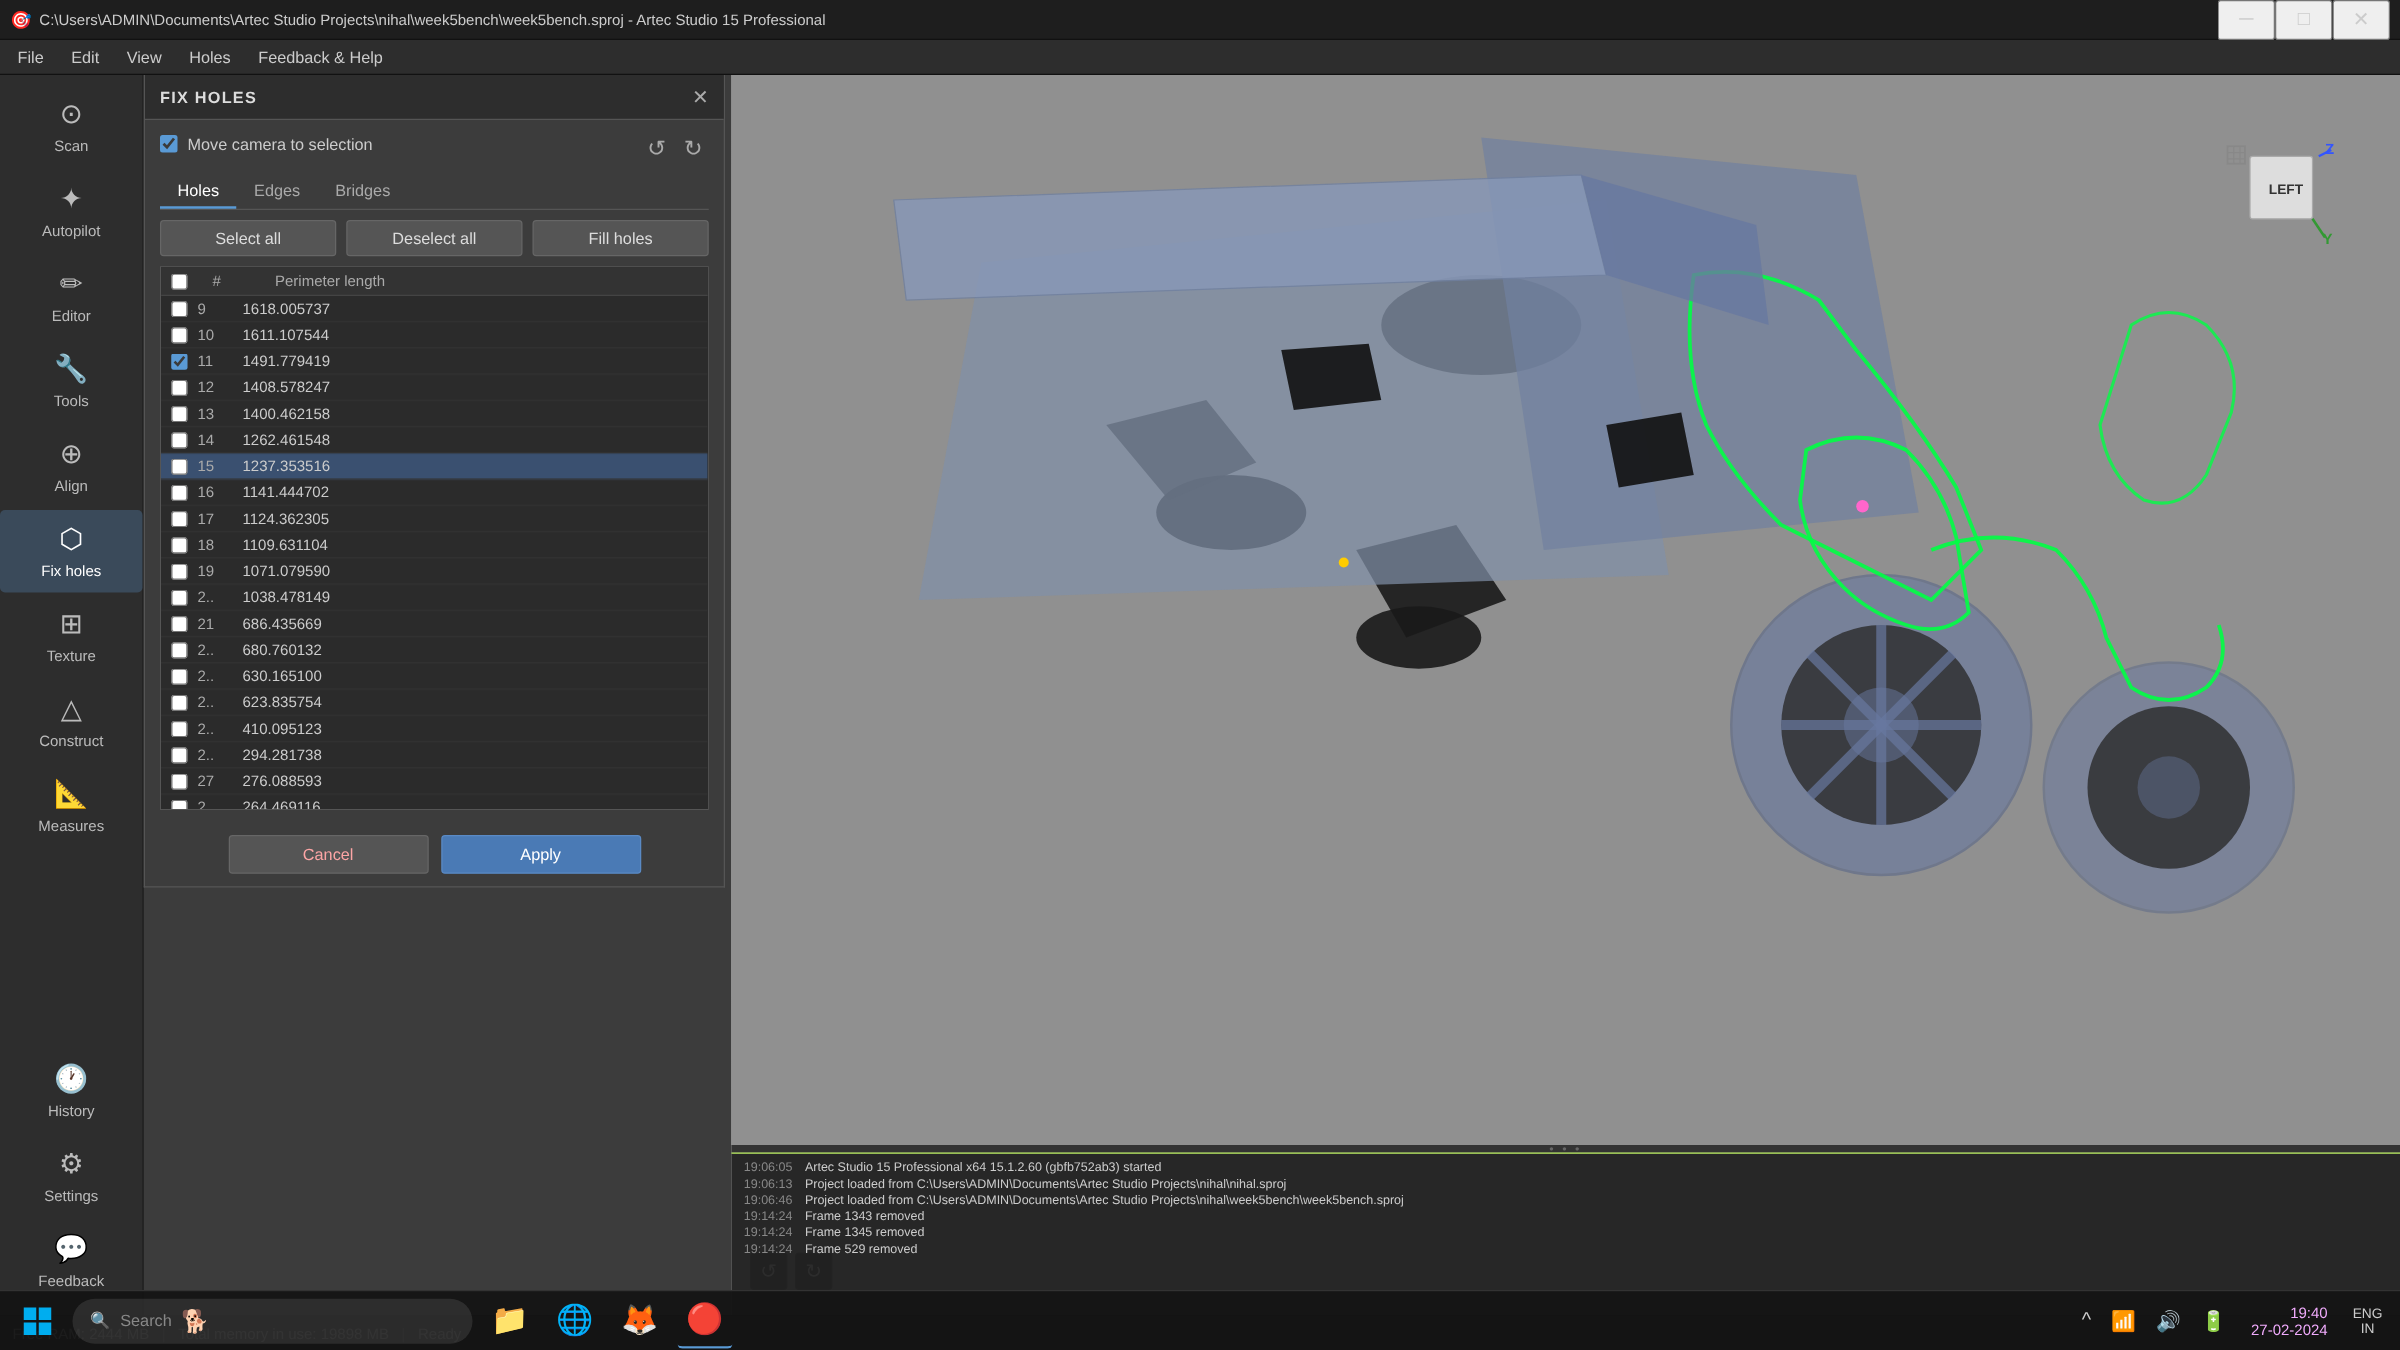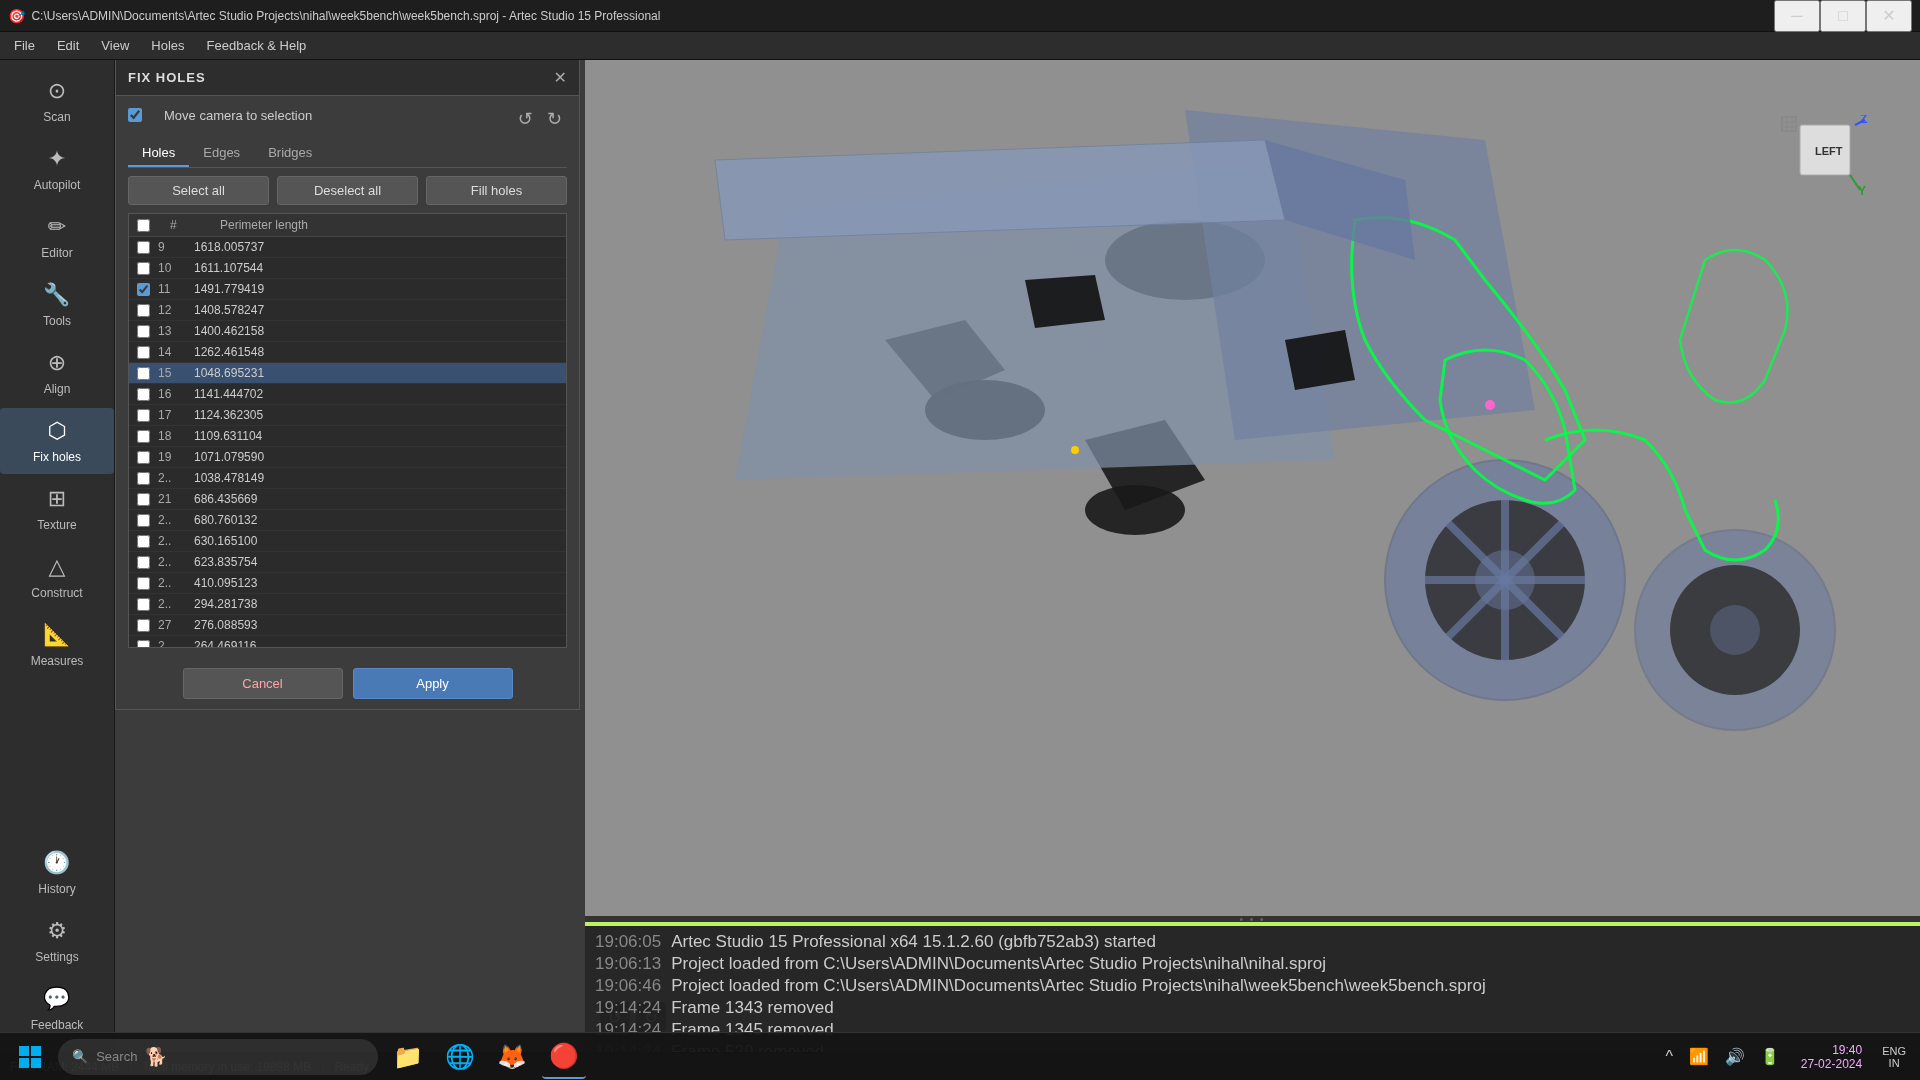--- a/index.html
+++ b/index.html
@@ -48,21 +48,21 @@
     }
     #dialog-title-bar {
       background: #2d2d2d; height: 36px; display: flex; align-items: center;
       justify-content: space-between; padding: 0 12px; border-bottom: 1px solid #555;
     }
     #dialog-title { font-size: 13px; font-weight: bold; color: #ddd; letter-spacing: 1px; }
     #dialog-close { cursor: pointer; font-size: 16px; color: #aaa; background: none; border: none; }
 
     #dialog-body { padding: 10px 12px; }
 
-    .checkbox-row { display: flex; align-items: center; gap: 22px; margin-bottom: 8px; }
+    .checkbox-row { display: flex; align-items: center; gap: 8px; margin-bottom: 8px; }
     .checkbox-row input[type=checkbox] { accent-color: #5a9ad5; width: 14px; height: 14px; }
     .checkbox-row label { font-size: 13px; color: #ccc; }
 
     .undo-redo { display: flex; align-items: center; gap: 4px; margin-left: auto; }
     .undo-redo-row { display: flex; justify-content: space-between; align-items: center; margin-bottom: 8px; }
     .undo-btn { background: none; border: none; color: #aaa; cursor: pointer; font-size: 18px; padding: 2px 5px; }
 
     .tab-row { display: flex; gap: 0; border-bottom: 1px solid #555; margin-bottom: 8px; }
     .tab-btn {
       padding: 5px 14px; cursor: pointer; font-size: 13px; color: #aaa;
@@ -128,22 +128,22 @@
     }
     .vp-btn {
       background: rgba(40,40,40,0.8); border: 1px solid #555; color: #ccc;
       width: 30px; height: 30px; display: flex; align-items: center; justify-content: center;
       cursor: pointer; border-radius: 3px; font-size: 16px;
     }
 
     
     #log-area {
       position: absolute; bottom: 0; left: 0; right: 0; height: 130px;
-      background: rgba(30,30,30,0.92); border-top: 4px solid #bef264; padding: 6px 10px;
-      overflow-y: auto; font-size: 17px;
+      background: rgba(30,30,30,0.92); border-top: 1px solid #bef264; padding: 6px 10px;
+      overflow-y: auto; font-size: 10px;
     }
     .log-entry { display: flex; gap: 10px; margin-bottom: 2px; color: #bbb; }
     .log-time { color: #888; flex-shrink: 0; }
     .log-msg { color: #ccc; }
 
     
     #statusbar {
       width: 100%; height: 28px; background: #1e1e1e; display: flex; align-items: center;
       padding: 0 10px; gap: 10px; color: #aaa; font-size: 12px; border-top: 1px solid #111;
     }
@@ -316,21 +316,21 @@
               <span class="col-perim">1400.462158</span>
             </div>
             <div class="hole-row">
               <input type="checkbox" style="">
               <span class="col-num">14</span>
               <span class="col-perim">1262.461548</span>
             </div>
             <div class="hole-row selected">
               <input type="checkbox" style="">
               <span class="col-num">15</span>
-              <span class="col-perim">1048.695231</span>
+              <span class="col-perim">1237.353516</span>
             </div>
             <div class="hole-row">
               <input type="checkbox" style="">
               <span class="col-num">16</span>
               <span class="col-perim">1141.444702</span>
             </div>
             <div class="hole-row">
               <input type="checkbox" style="">
               <span class="col-num">17</span>
               <span class="col-perim">1124.362305</span>

